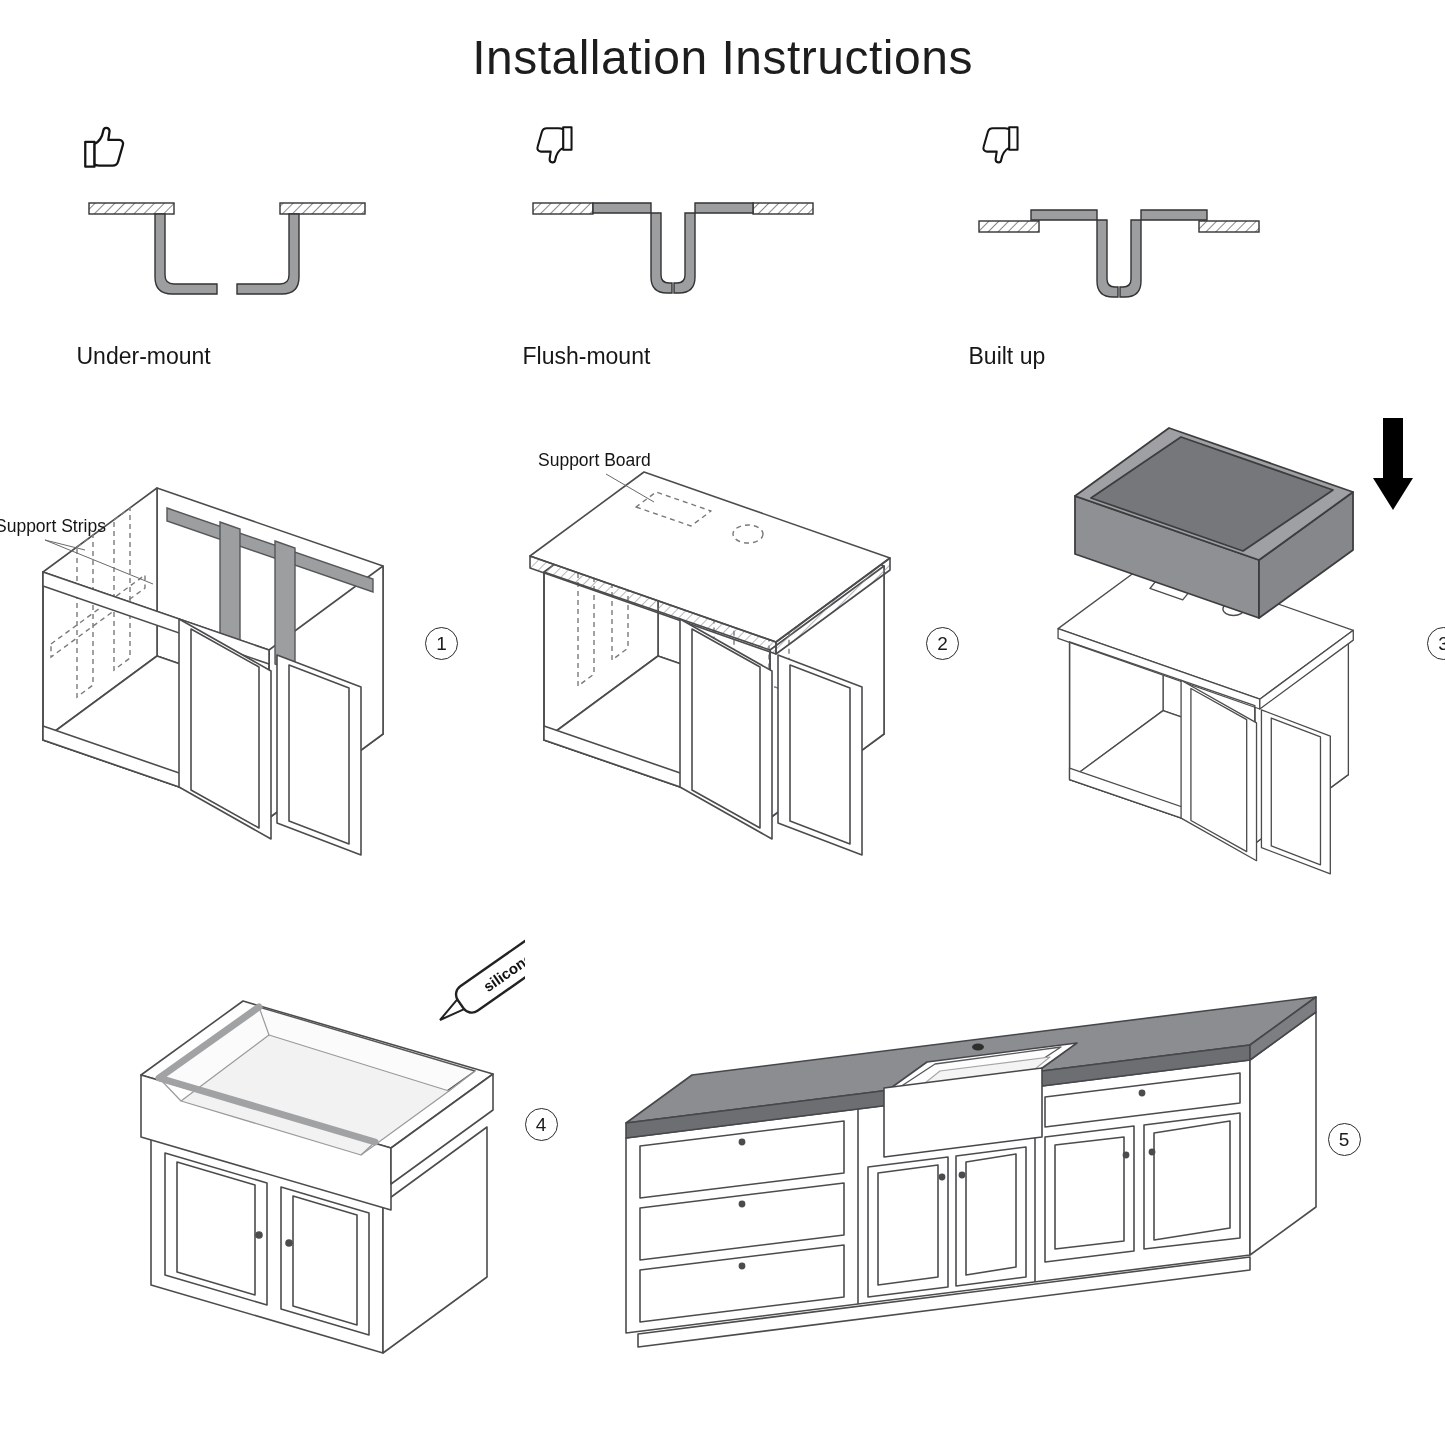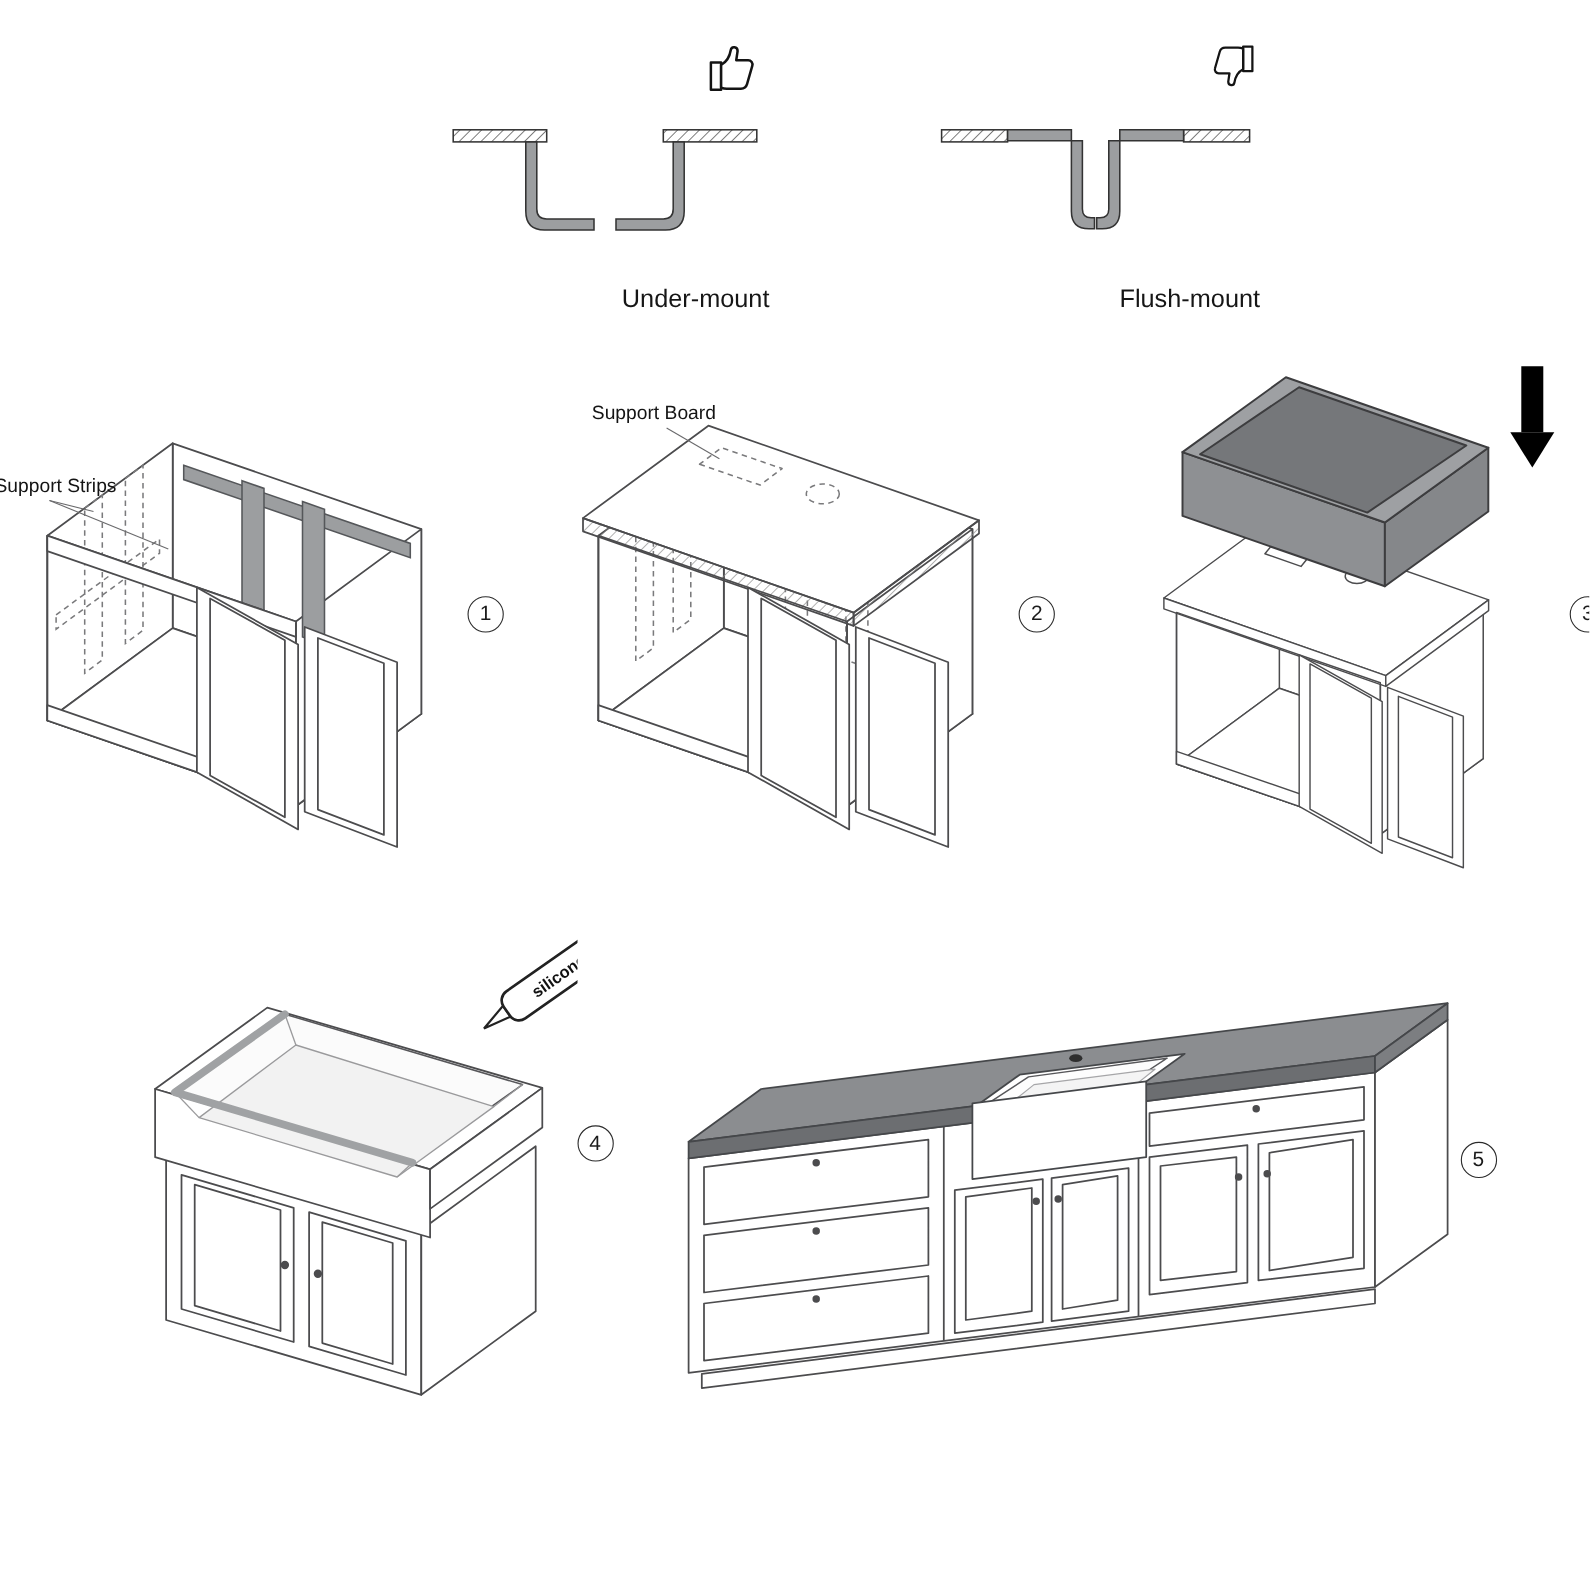--- a/index.html
+++ b/index.html
@@ -3,21 +3,21 @@
 <meta charset="utf-8">
 <style>
   * { margin:0; padding:0; box-sizing:border-box; }
   html,body { background:#ffffff; }
   .page {
     width:1445px; height:1445px; margin:0 auto; background:#fff;
     font-family:"Liberation Sans", sans-serif; color:#1d1d1d; overflow:hidden; position:relative;
   }
   .title { text-align:center; font-size:48px; font-weight:400; padding-top:30px; letter-spacing:0.5px; }
   .mount-row { display:flex; justify-content:center; gap:46px; margin-top:26px; }
-  .mount { width:400px; display:flex; flex-direction:column; align-items:flex-end; }
+  .mount { width:400px; display:flex; flex-direction:column; align-items:flex-start; }
   .thumb-wrap { height:70px; display:flex; align-items:center; justify-content:center; }
   .mount-label { font-size:23px; margin-top:12px; color:#161616; }
   .steps-row { display:flex; justify-content:center; align-items:flex-end; }
   .row2 { margin-top:34px; gap:28px; }
   .row3 { margin-top:6px; gap:40px; align-items:flex-end; }
   .step { display:flex; flex-direction:row; align-items:center; }
   .step-number {
     width:33px; height:33px; border:1.7px solid #2b2b2b; border-radius:50%;
     display:flex; align-items:center; justify-content:center; font-size:19px; color:#1b1b1b; margin-top:4px;
   }
@@ -28,20 +28,21 @@
   .nofill { fill:none; }
   .strip { fill:#9c9ea0; stroke:#55575a; stroke-width:1.4; }
   .dashed { fill:none; stroke:#7a7a7c; stroke-width:1.4; stroke-dasharray:5 4; }
   .thin { stroke:#6a6a6c; stroke-width:1; fill:none; }
 </style>
 </head>
 <body>
 
 <div class="page">
 
+  <h1 class="title">Installation Instructions</h1>
 
   <div class="mount-row">
 
     <div class="mount">
       <div class="thumb-wrap">
         <svg width="62" height="62" viewBox="0 0 60 60">
           <g fill="#ffffff" stroke="#141414" stroke-width="2.2" stroke-linejoin="round">
             <rect x="8" y="26" width="9" height="24"></rect>
             <path d="M17 48 v-20 c4 -2 7.5 -7 8.5 -13 c0.6 -3.8 6 -3.2 6 0.8 l-1.2 8.2 h10.5 c2.6 0 4.4 2.4 3.6 4.9 l-4.6 16.1 c-0.7 2.4 -2.9 4 -5.4 4 h-12.4 c-1.8 0 -3.6 -0.4 -5 -1 Z"></path>
           </g>
@@ -77,20 +78,42 @@
           </pattern>
         </defs>
         <rect x="10" y="22" width="60" height="11" fill="url(#hatch2)" stroke="#333" stroke-width="1.4"></rect>
         <rect x="230" y="22" width="60" height="11" fill="url(#hatch2)" stroke="#333" stroke-width="1.4"></rect>
         <path d="M70 22 L128 22 L128 96 Q128 112 144 112 L149 112 L149 102 L146 102 Q138 102 138 94 L138 32 L70 32 Z" fill="#9c9ea0" stroke="#333" stroke-width="1.4"></path>
         <path d="M230 22 L172 22 L172 96 Q172 112 156 112 L151 112 L151 102 L154 102 Q162 102 162 94 L162 32 L230 32 Z" fill="#9c9ea0" stroke="#333" stroke-width="1.4"></path>
       </svg>
       <div class="mount-label">Flush-mount</div>
     </div>
 
+    <div class="mount">
+      <div class="thumb-wrap">
+        <svg width="56" height="56" viewBox="0 0 60 60">
+          <g fill="#ffffff" stroke="#141414" stroke-width="2.2" stroke-linejoin="round" transform="rotate(180 30 30)">
+            <rect x="8" y="26" width="9" height="24"></rect>
+            <path d="M17 48 v-20 c4 -2 7.5 -7 8.5 -13 c0.6 -3.8 6 -3.2 6 0.8 l-1.2 8.2 h10.5 c2.6 0 4.4 2.4 3.6 4.9 l-4.6 16.1 c-0.7 2.4 -2.9 4 -5.4 4 h-12.4 c-1.8 0 -3.6 -0.4 -5 -1 Z"></path>
+          </g>
+        </svg>
+      </div>
+      <svg width="300" height="150" viewBox="0 0 300 150">
+        <defs>
+          <pattern id="hatch3" width="7" height="7" patternUnits="userSpaceOnUse" patternTransform="rotate(45)">
+            <line x1="0" y1="0" x2="0" y2="7" stroke="#555" stroke-width="1.4"></line>
+          </pattern>
+        </defs>
+        <rect x="10" y="40" width="60" height="11" fill="url(#hatch3)" stroke="#333" stroke-width="1.4"></rect>
+        <rect x="230" y="40" width="60" height="11" fill="url(#hatch3)" stroke="#333" stroke-width="1.4"></rect>
+        <path d="M62 29 L128 29 L128 100 Q128 116 144 116 L149 116 L149 106 L146 106 Q138 106 138 98 L138 39 L62 39 Z" fill="#9c9ea0" stroke="#333" stroke-width="1.4"></path>
+        <path d="M238 29 L172 29 L172 100 Q172 116 156 116 L151 116 L151 106 L154 106 Q162 106 162 98 L162 39 L238 39 Z" fill="#9c9ea0" stroke="#333" stroke-width="1.4"></path>
+      </svg>
+      <div class="mount-label">Built up</div>
+    </div>
   </div>
 
   <div class="steps-row row2">
 
     <div class="step">
       <svg width="440" height="475" viewBox="0 0 440 475">
         <g class="lineart">
           <polygon class="whitefill" points="172,84 398,162 398,330 172,252"></polygon>
           <polygon class="whitefill" points="58,168 172,84 172,252 58,336"></polygon>
           <polygon class="whitefill" points="58,336 172,252 398,330 284,414"></polygon>

